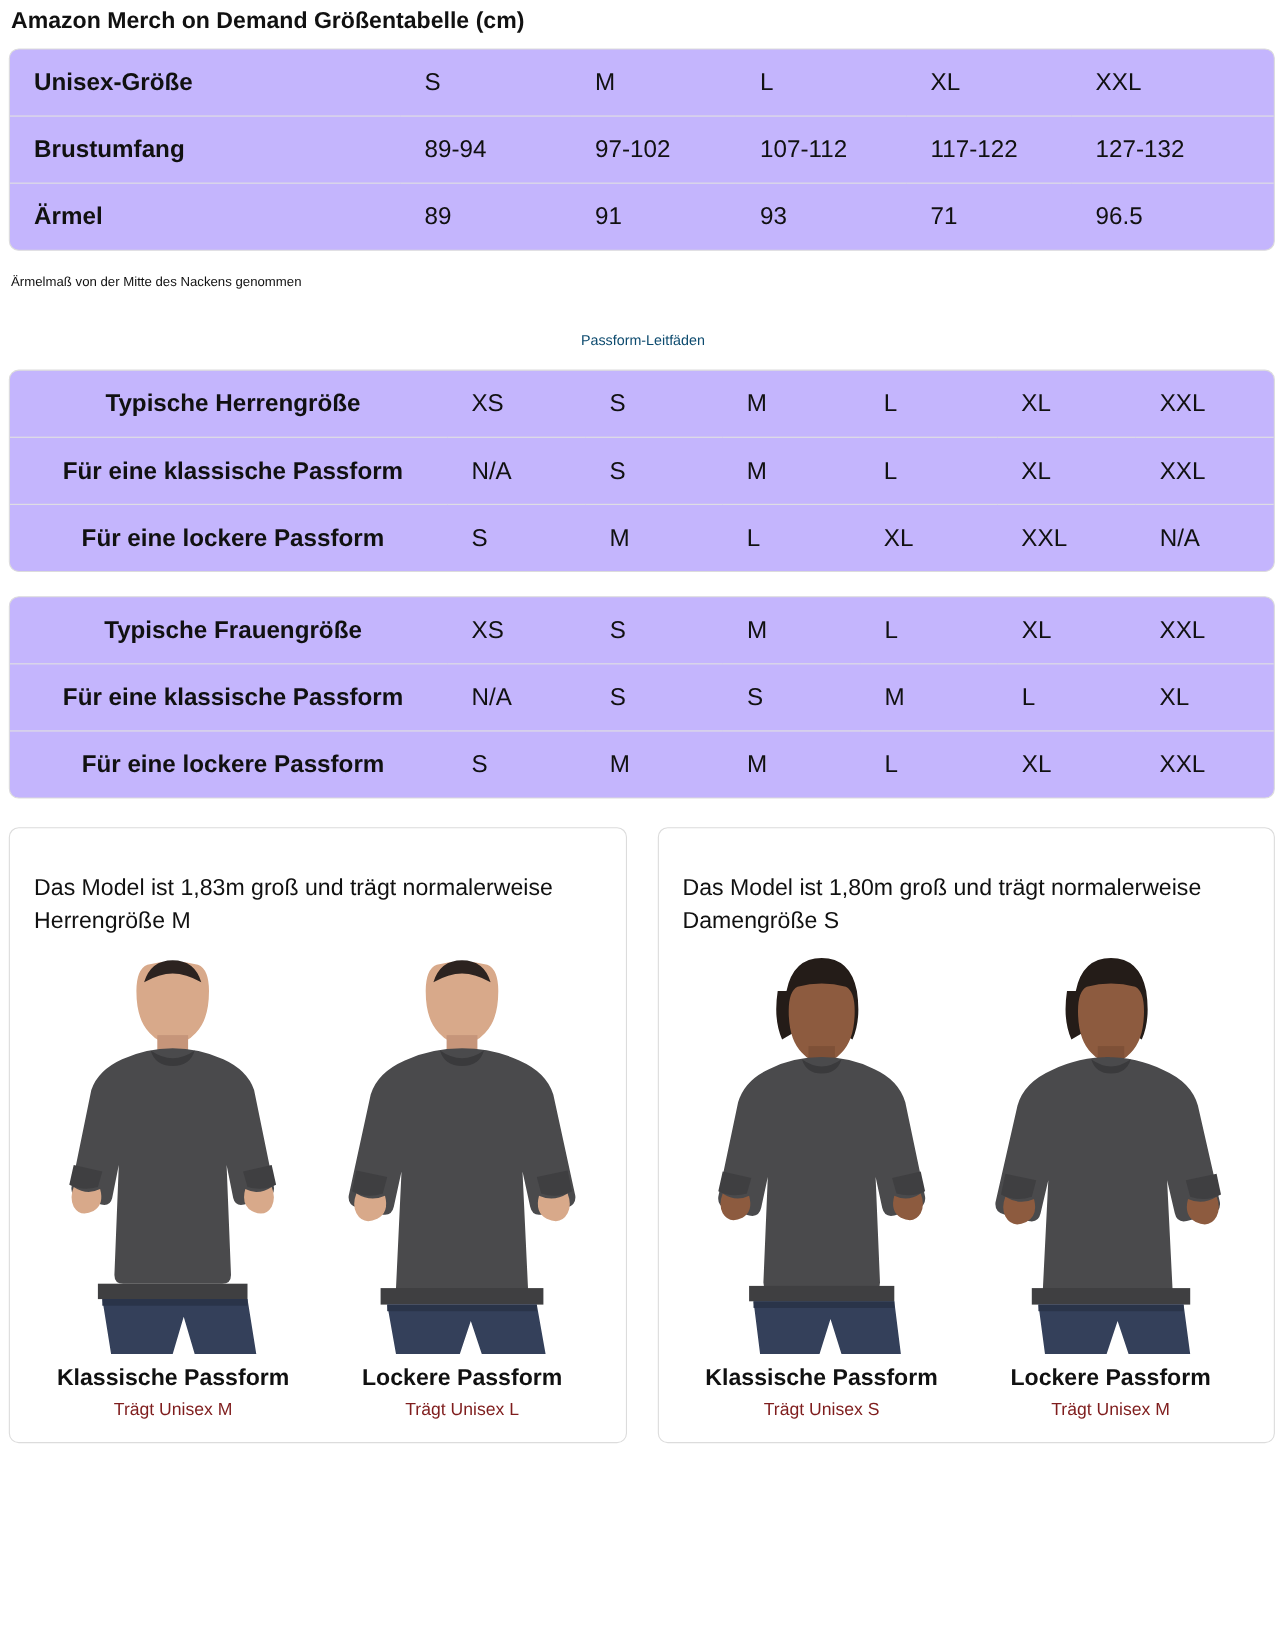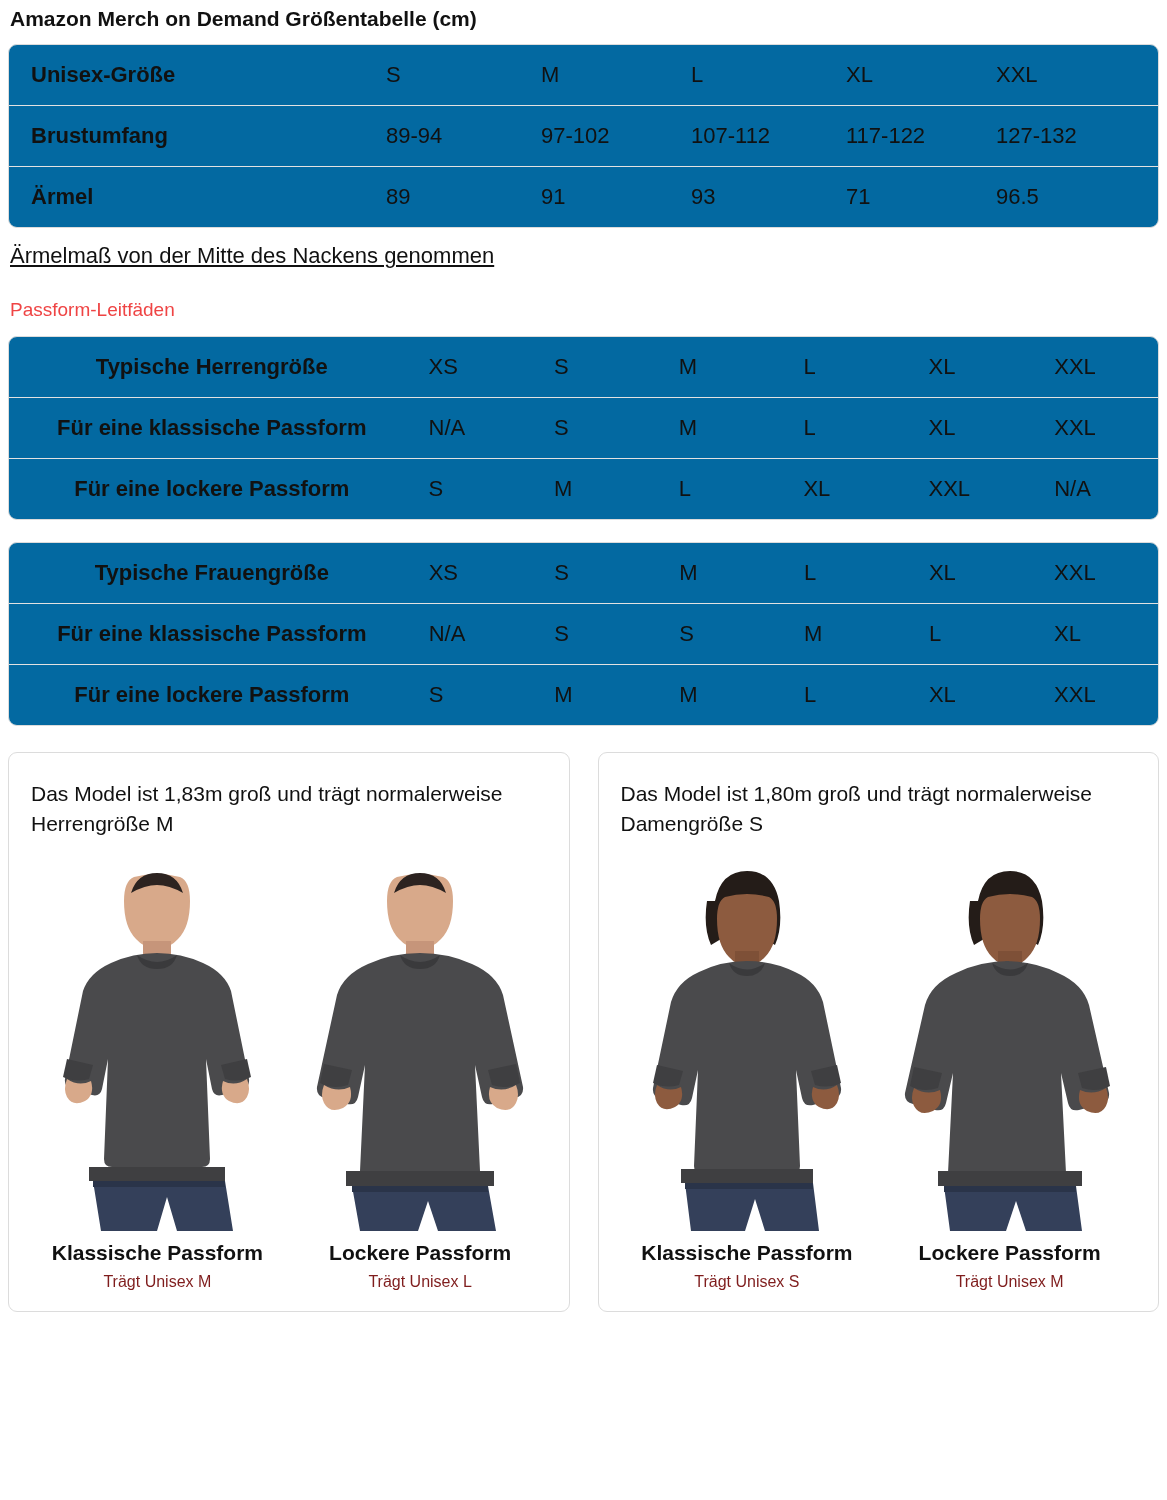--- a/index.html
+++ b/index.html
@@ -26,49 +26,49 @@
     padding: 6px 0 12px 2px;
     font-weight: 700;
   }
   table.grid {
     width: 100%;
     border-collapse: separate;
     border-spacing: 0;
     border: 1px solid #dcdcdc;
     border-radius: 9px;
     overflow: hidden;
-    background: #0369a1;
+    background: #c4b5fd;
   }
   table.grid td {
     border-bottom: 1px solid #e2e2e2;
     padding: 16px 14px 16px 22px;
     font-size: 22px;
     line-height: 28px;
     color: #111111;
     vertical-align: middle;
     white-space: nowrap;
   }
   table.grid tr:last-child td {
     border-bottom: none;
   }
   td.rowlabel {
     font-weight: bold;
   }
   .note {
-    font-size: 22px;
+    font-size: 12px;
     line-height: 24px;
     color: #111111;
     padding: 16px 0 14px 2px;
-    text-decoration: underline;
   }
   .section-title {
-    font-size: 19px;
+    font-size: 13px;
     line-height: 24px;
-    color: #ef4444;
+    color: #0c4a6e;
     padding: 16px 0 14px 2px;
+    text-align: center;
   }
   .spacer {
     height: 22px;
   }
   
   .sizechart td:nth-child(1) { width: 355px; }
   .sizechart td:nth-child(2) { width: 155px; }
   .sizechart td:nth-child(3) { width: 150px; }
   .sizechart td:nth-child(4) { width: 155px; }
   .sizechart td:nth-child(5) { width: 150px; }
@@ -79,21 +79,21 @@
   
   .models {
     display: flex;
     gap: 28px;
     margin-top: 26px;
   }
   .model-card {
     flex: 1 1 0;
     border: 1px solid #dcdcdc;
     border-radius: 9px;
-    padding: 26px 22px 16px 22px;
+    padding: 40px 22px 16px 22px;
     background: #fff;
     min-height: 560px;
     display: flex;
     flex-direction: column;
   }
   .model-caption {
     font-size: 21px;
     line-height: 30px;
     color: #111111;
     margin-bottom: 12px;

